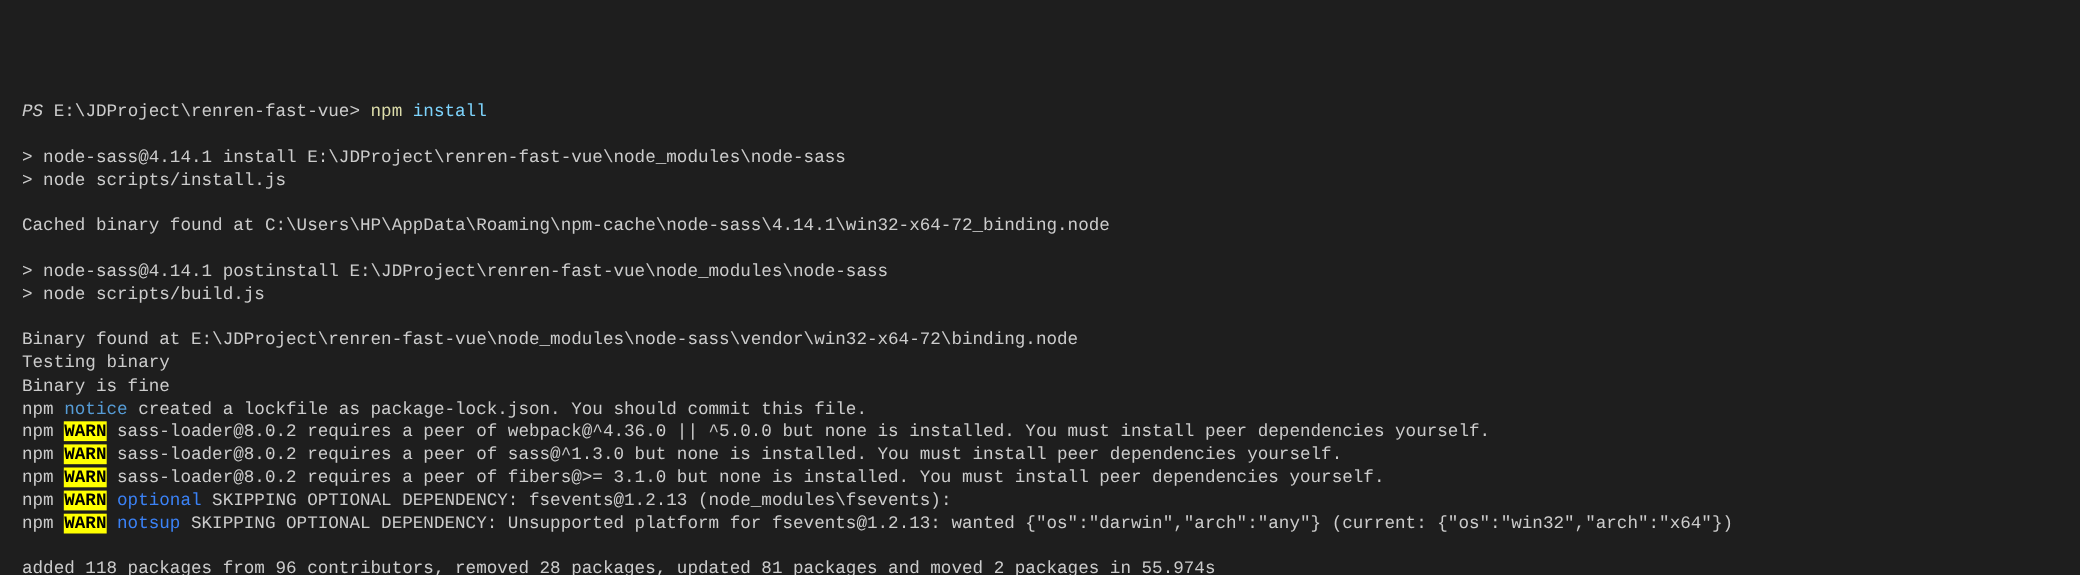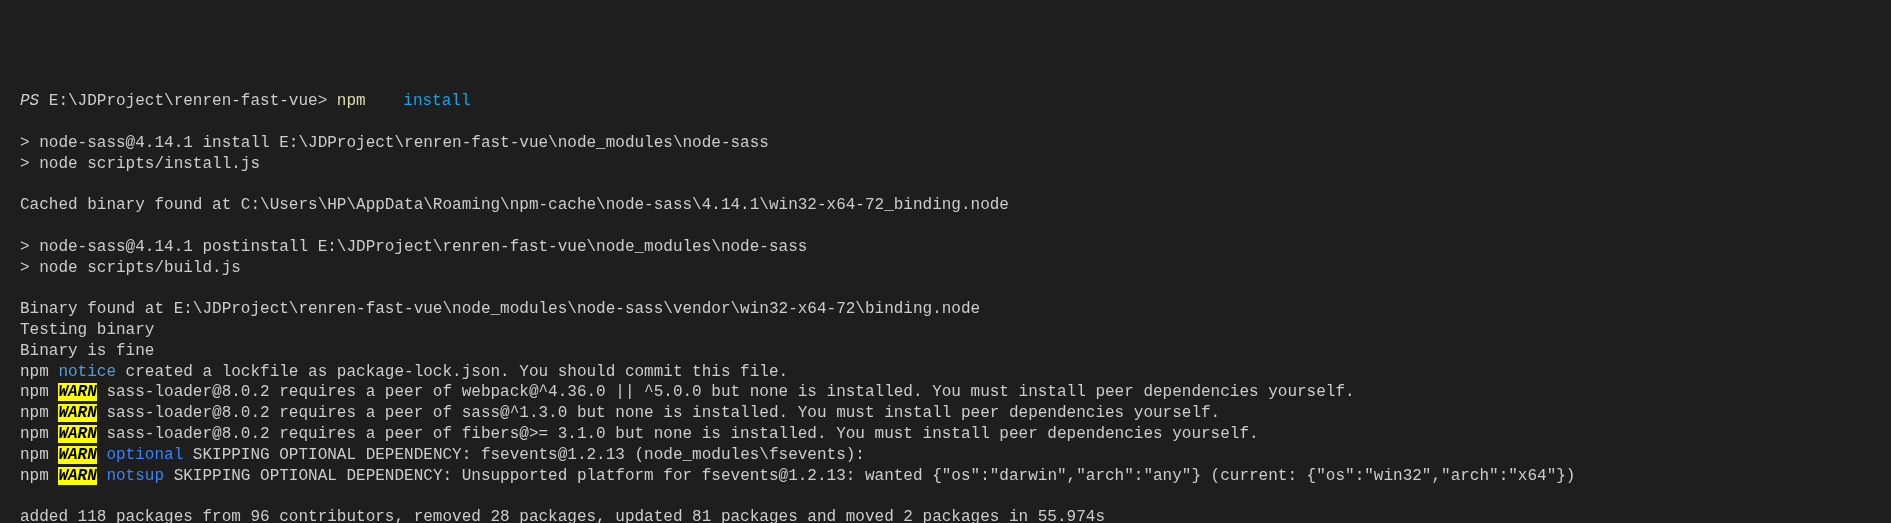--- a/index.html
+++ b/index.html
@@ -24,31 +24,29 @@
       color: #cccccc;
       font-style: italic;
     }
     .prompt-path {
       color: #cccccc;
     }
     .cmd-yellow {
       color: #dcdcaa;
     }
     .cmd-white {
-      color: #0ea5e9;
-      padding-left: 28px;
+      color: #7dd3fc;
     }
     .notice {
       color: #569cd6;
     }
     .warn-bg {
       background-color: #ffff00;
       color: #000000;
       font-weight: bold;
-      font-style: italic;
     }
     .optional {
       color: #3b82f6;
     }
     .line {
       min-height: 1.3em;
     }
   </style>
 </head>
 <body>

